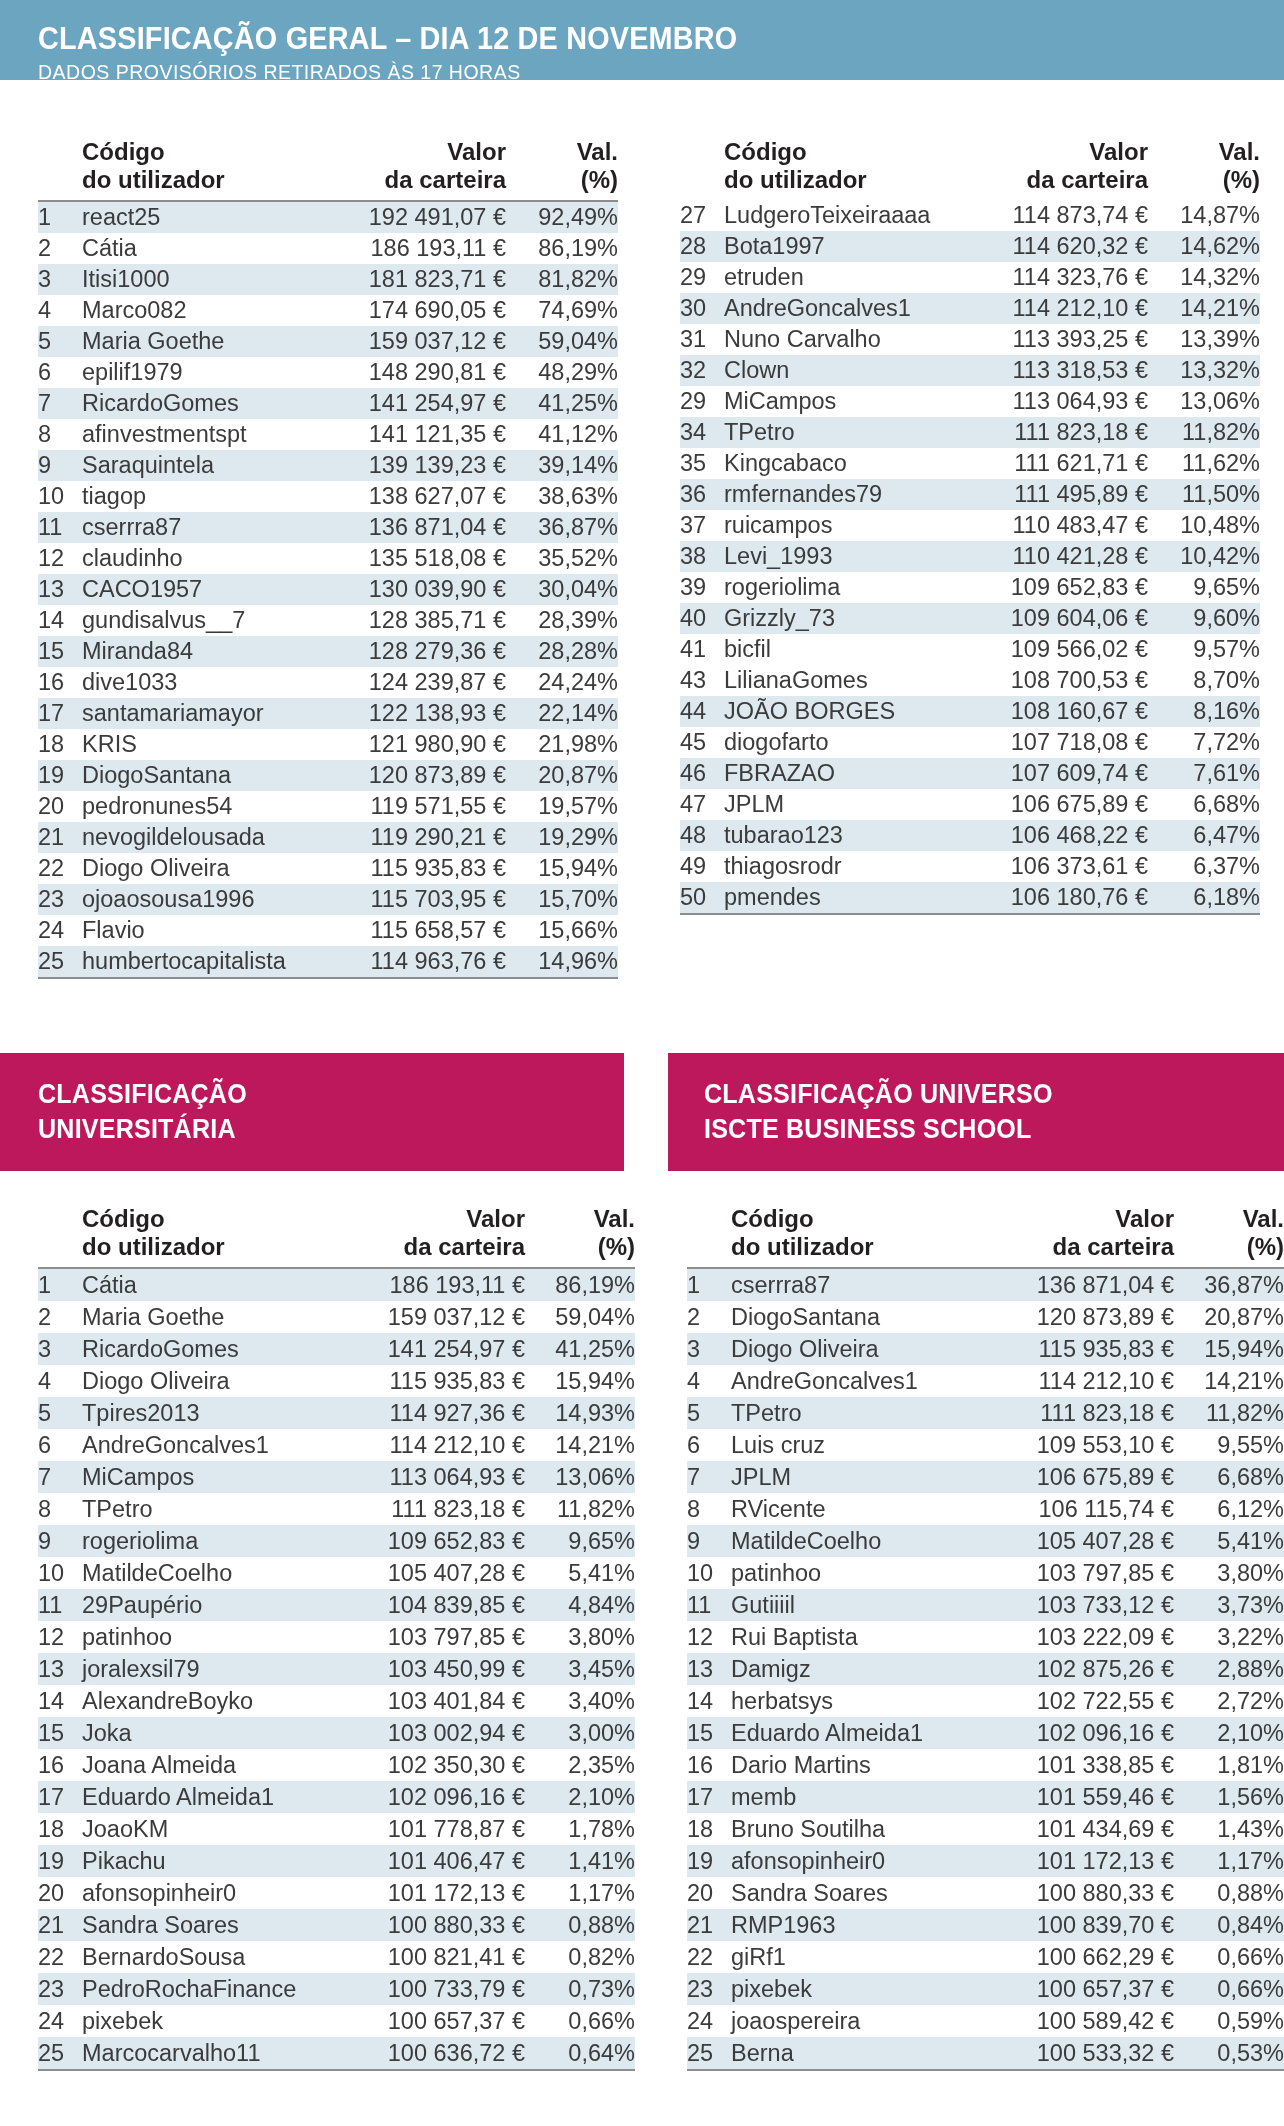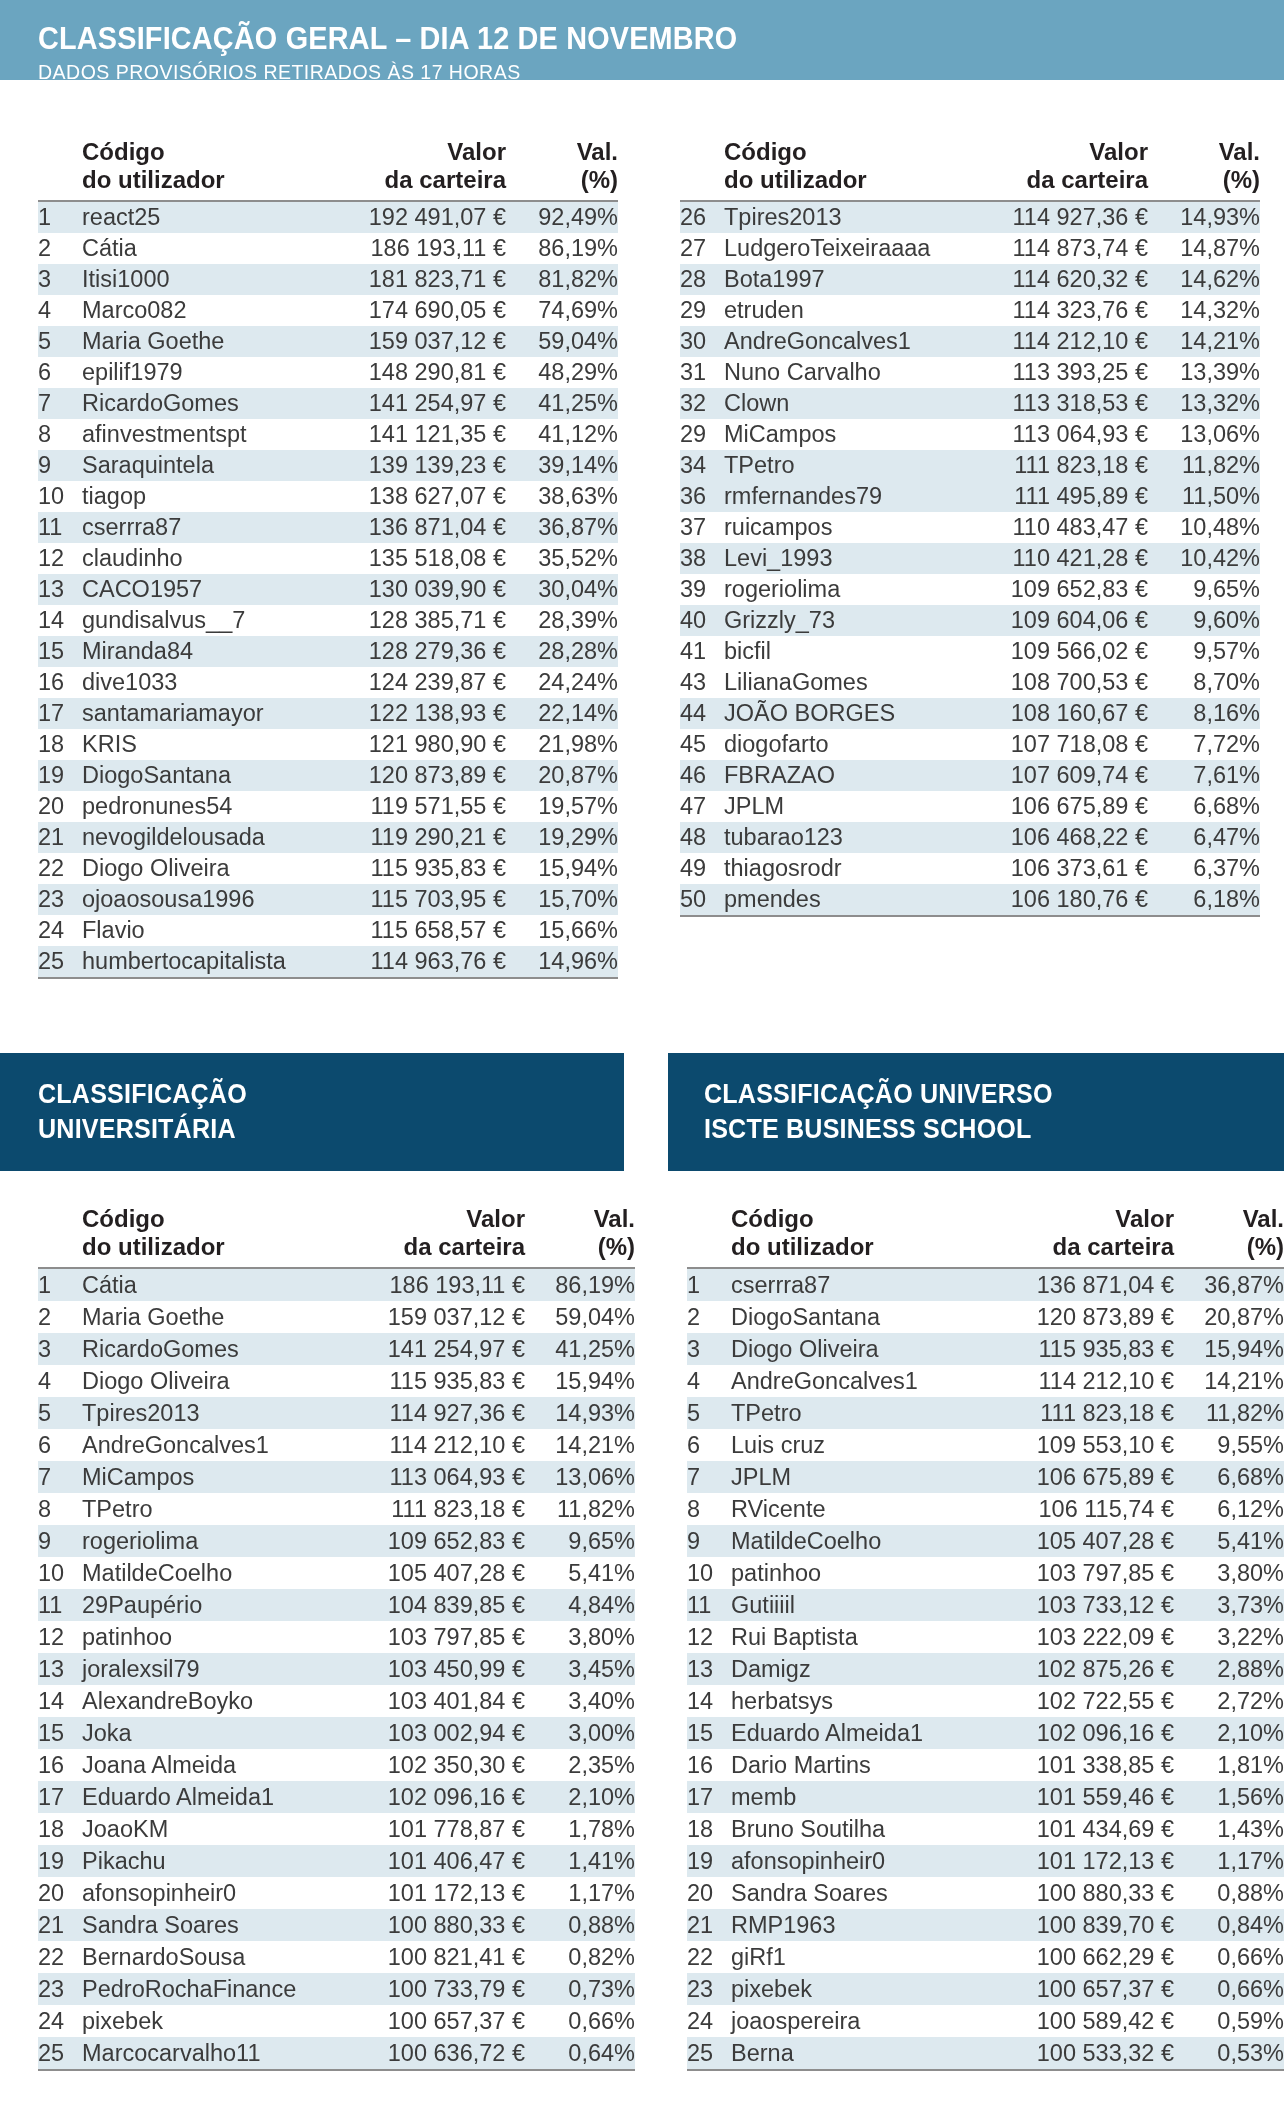--- a/index.html
+++ b/index.html
@@ -121,21 +121,21 @@
 
   
   .sub-banners {
     position: absolute;
     top: 1053px;
     left: 0;
     width: 1284px;
     display: flex;
   }
   .sub-banner {
-    background: #0c4a6e;
+    background: #be185d;
     height: 118px;
     position: relative;
   }
   .sub-banner-left  { margin-left: 0px;  width: 668px; }
   .sub-banner-right { margin-left: 44px; width: 660px; }
   .sub-banner-text {
     position: absolute;
     left: 38px;
     top: 24px;
     color: #ffffff;
@@ -383,26 +383,20 @@
             <span class="hdr-label">Valor</span>
             <span class="hdr-label">da carteira</span>
           </th>
           <th class="th-pct">
             <span class="hdr-label">Val.</span>
             <span class="hdr-label">(%)</span>
           </th>
         </tr>
       </thead>
       <tbody>
-          <tr class="alt">
-            <td class="c-rank rule-top">26</td>
-            <td class="c-code rule-top">Tpires2013</td>
-            <td class="c-val rule-top">114 927,36 €</td>
-            <td class="c-pct rule-top">14,93%</td>
-          </tr>
           <tr>
             <td class="c-rank">27</td>
             <td class="c-code">LudgeroTeixeiraaaa</td>
             <td class="c-val">114 873,74 €</td>
             <td class="c-pct">14,87%</td>
           </tr>
           <tr class="alt">
             <td class="c-rank">28</td>
             <td class="c-code">Bota1997</td>
             <td class="c-val">114 620,32 €</td>
@@ -436,20 +430,26 @@
             <td class="c-rank">29</td>
             <td class="c-code">MiCampos</td>
             <td class="c-val">113 064,93 €</td>
             <td class="c-pct">13,06%</td>
           </tr>
           <tr class="alt">
             <td class="c-rank">34</td>
             <td class="c-code">TPetro</td>
             <td class="c-val">111 823,18 €</td>
             <td class="c-pct">11,82%</td>
+          </tr>
+          <tr>
+            <td class="c-rank">35</td>
+            <td class="c-code">Kingcabaco</td>
+            <td class="c-val">111 621,71 €</td>
+            <td class="c-pct">11,62%</td>
           </tr>
           <tr class="alt">
             <td class="c-rank">36</td>
             <td class="c-code">rmfernandes79</td>
             <td class="c-val">111 495,89 €</td>
             <td class="c-pct">11,50%</td>
           </tr>
           <tr>
             <td class="c-rank">37</td>
             <td class="c-code">ruicampos</td>

